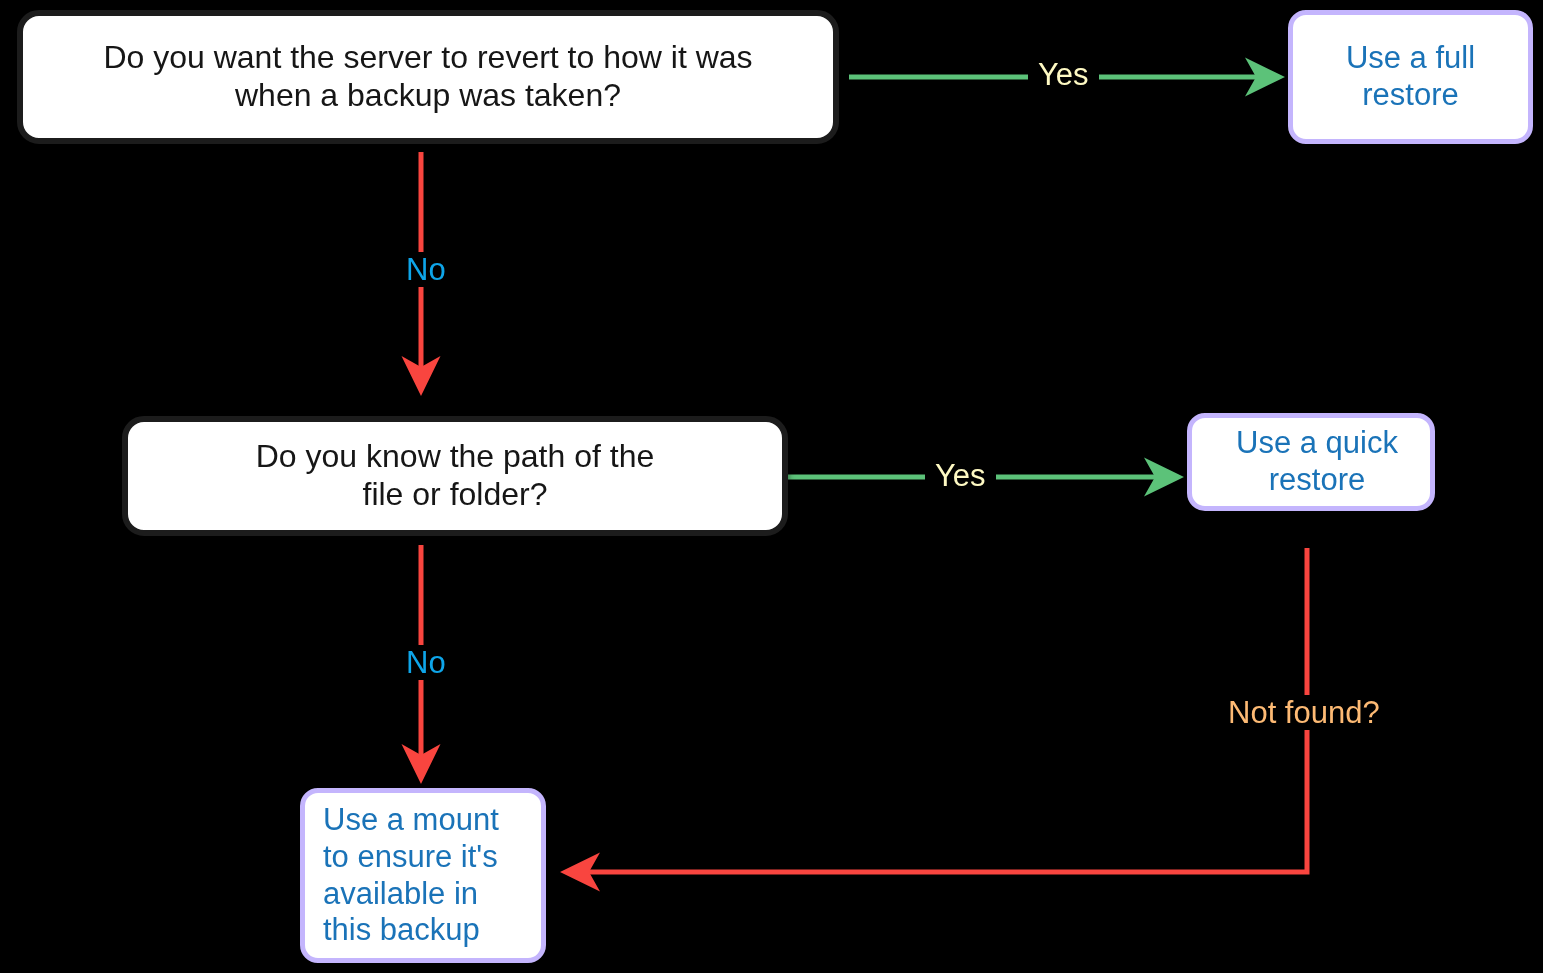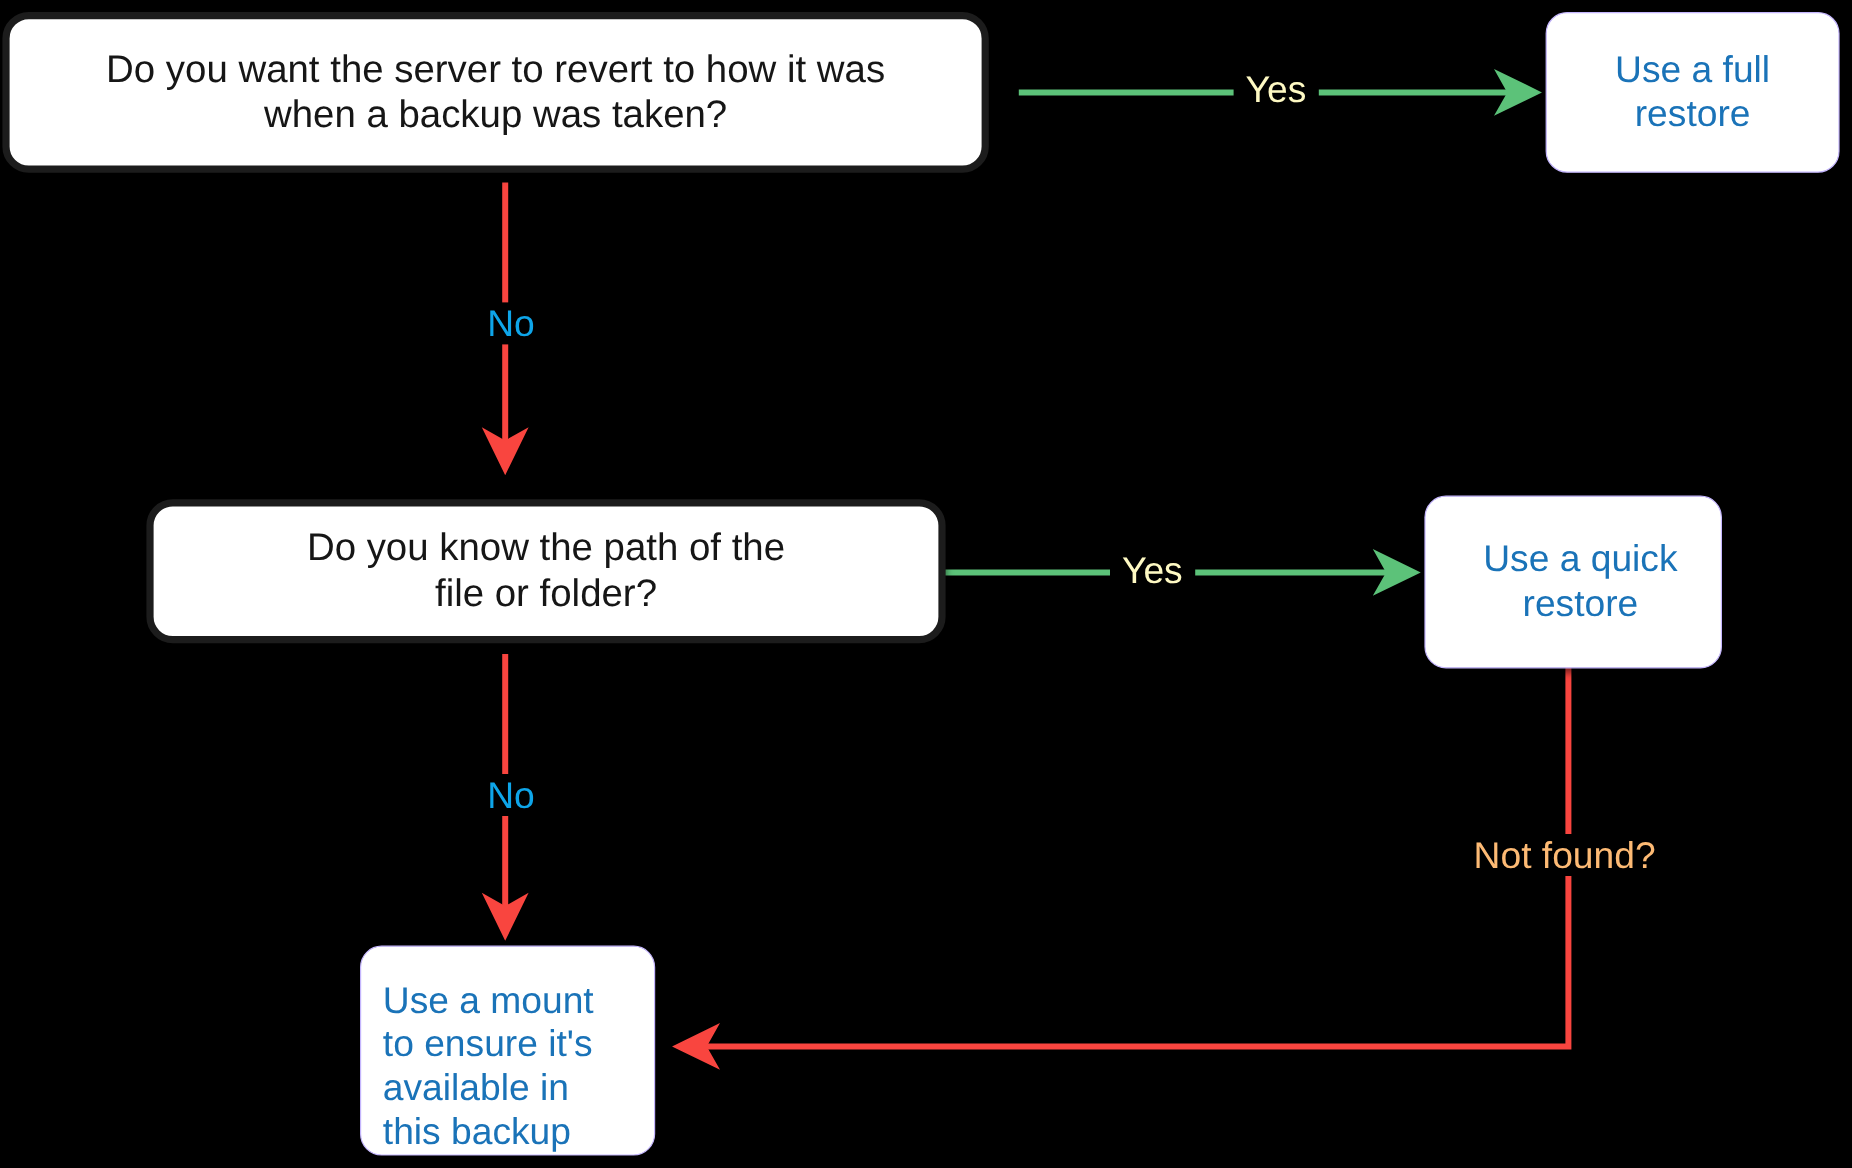--- a/index.html
+++ b/index.html
@@ -35,39 +35,38 @@
 
   .node.question {
     border: 6px solid #1c1c1c;
     border-radius: 22px;
     color: #161616;
     font-size: 32px;
     box-shadow: 0 3px 6px rgba(0,0,0,0.55);
   }
 
   .node.action {
-    border: 1px solid #c4b5fd;
+    border: 5px solid #c4b5fd;
     border-radius: 18px;
     color: #1a73b8;
     font-size: 31px;
     box-shadow: 0 3px 6px rgba(0,0,0,0.5);
   }
 
   .node.action.left-align {
     justify-content: flex-start;
     text-align: left;
     padding-left: 18px;
-    align-items: flex-end;
   }
 
   
-  #node-q1     { left: 2px;   top: 10px;   width: 822px; height: 134px; }
+  #node-q1     { left: 17px;   top: 10px;   width: 822px; height: 134px; }
   #node-full   { left: 1288px; top: 10px;   width: 245px; height: 134px; }
   #node-q2     { left: 122px;  top: 416px;  width: 666px; height: 120px; }
-  #node-quick  { left: 1187px; top: 413px;  width: 248px; height: 144px; padding-left: 12px; }
+  #node-quick  { left: 1187px; top: 413px;  width: 248px; height: 98px; padding-left: 12px; }
   #node-mount  { left: 300px;  top: 788px;  width: 246px; height: 175px; }
 
   
   #edges {
     position: absolute;
     left: 0; top: 0;
     width: 1543px;
     height: 973px;
     pointer-events: none;
   }

